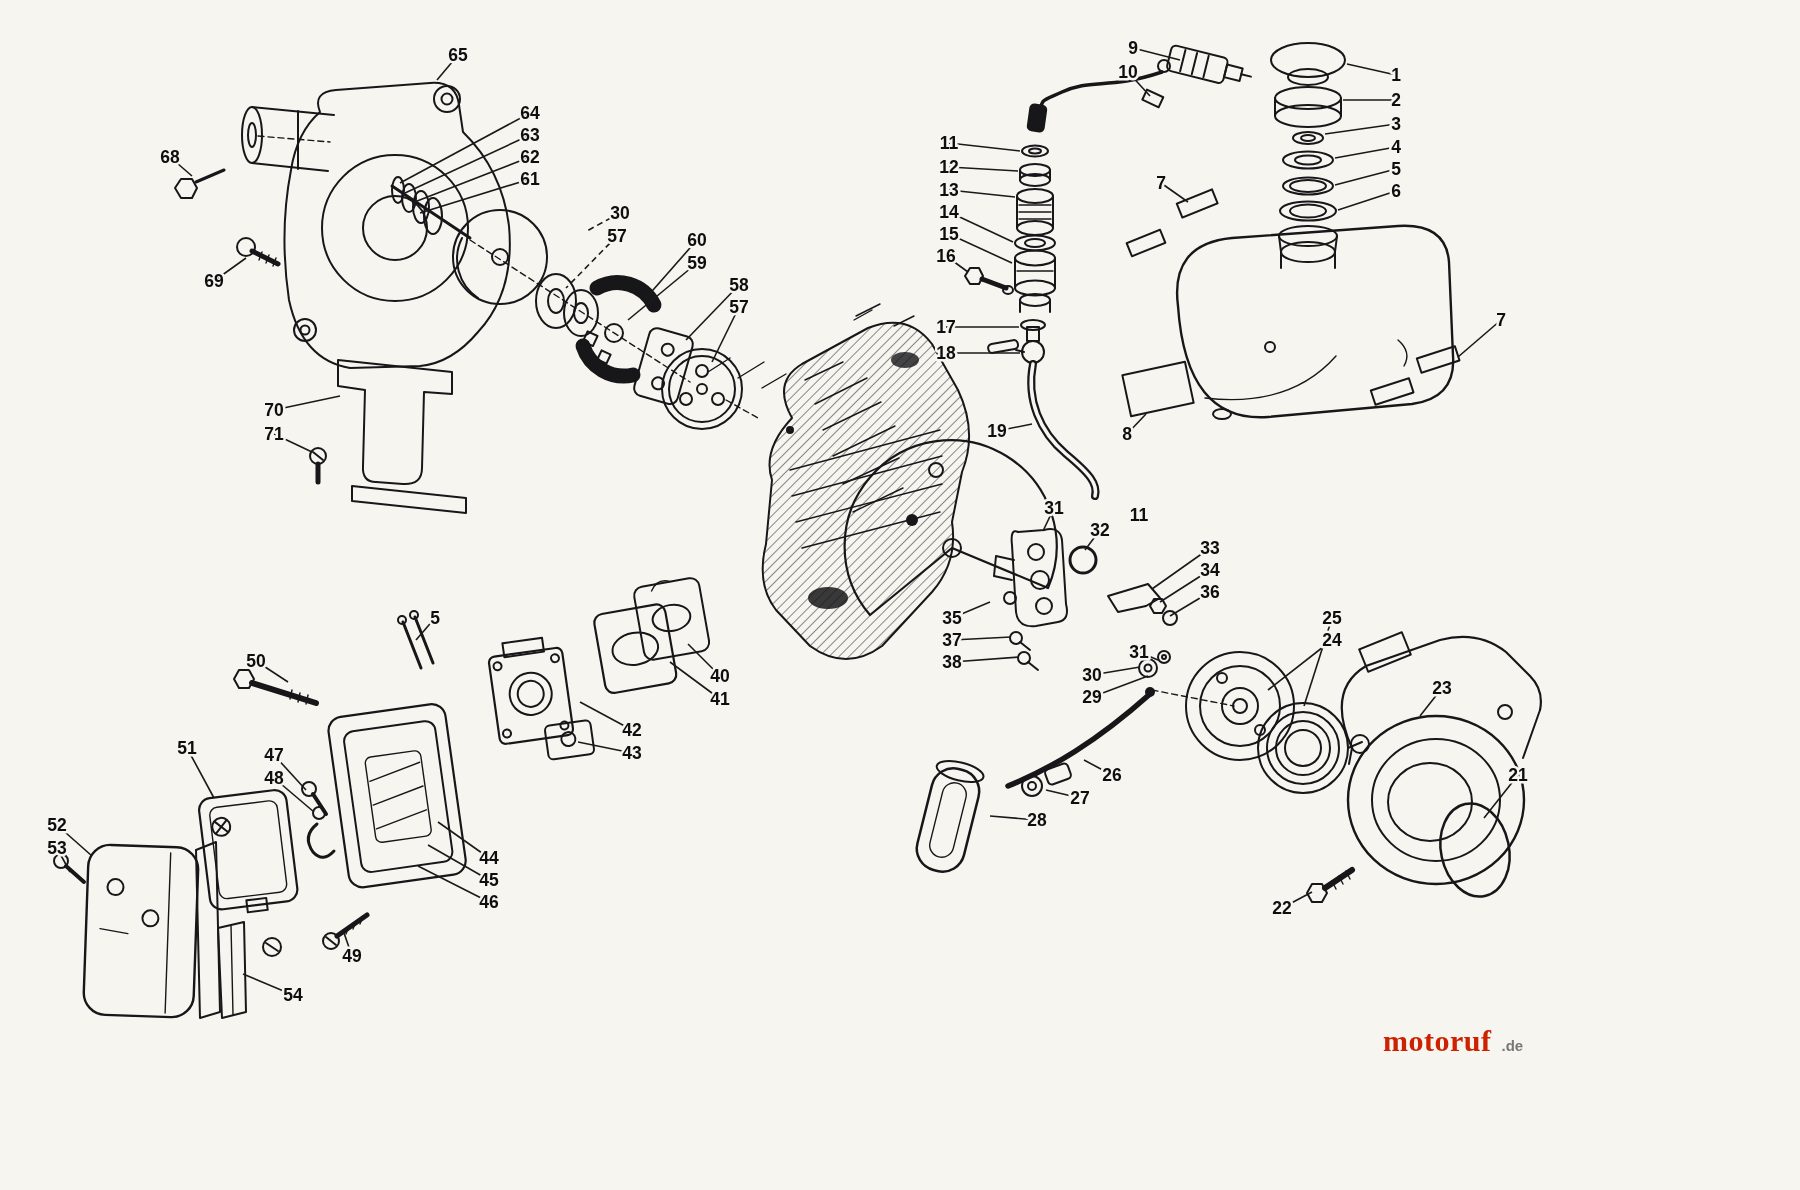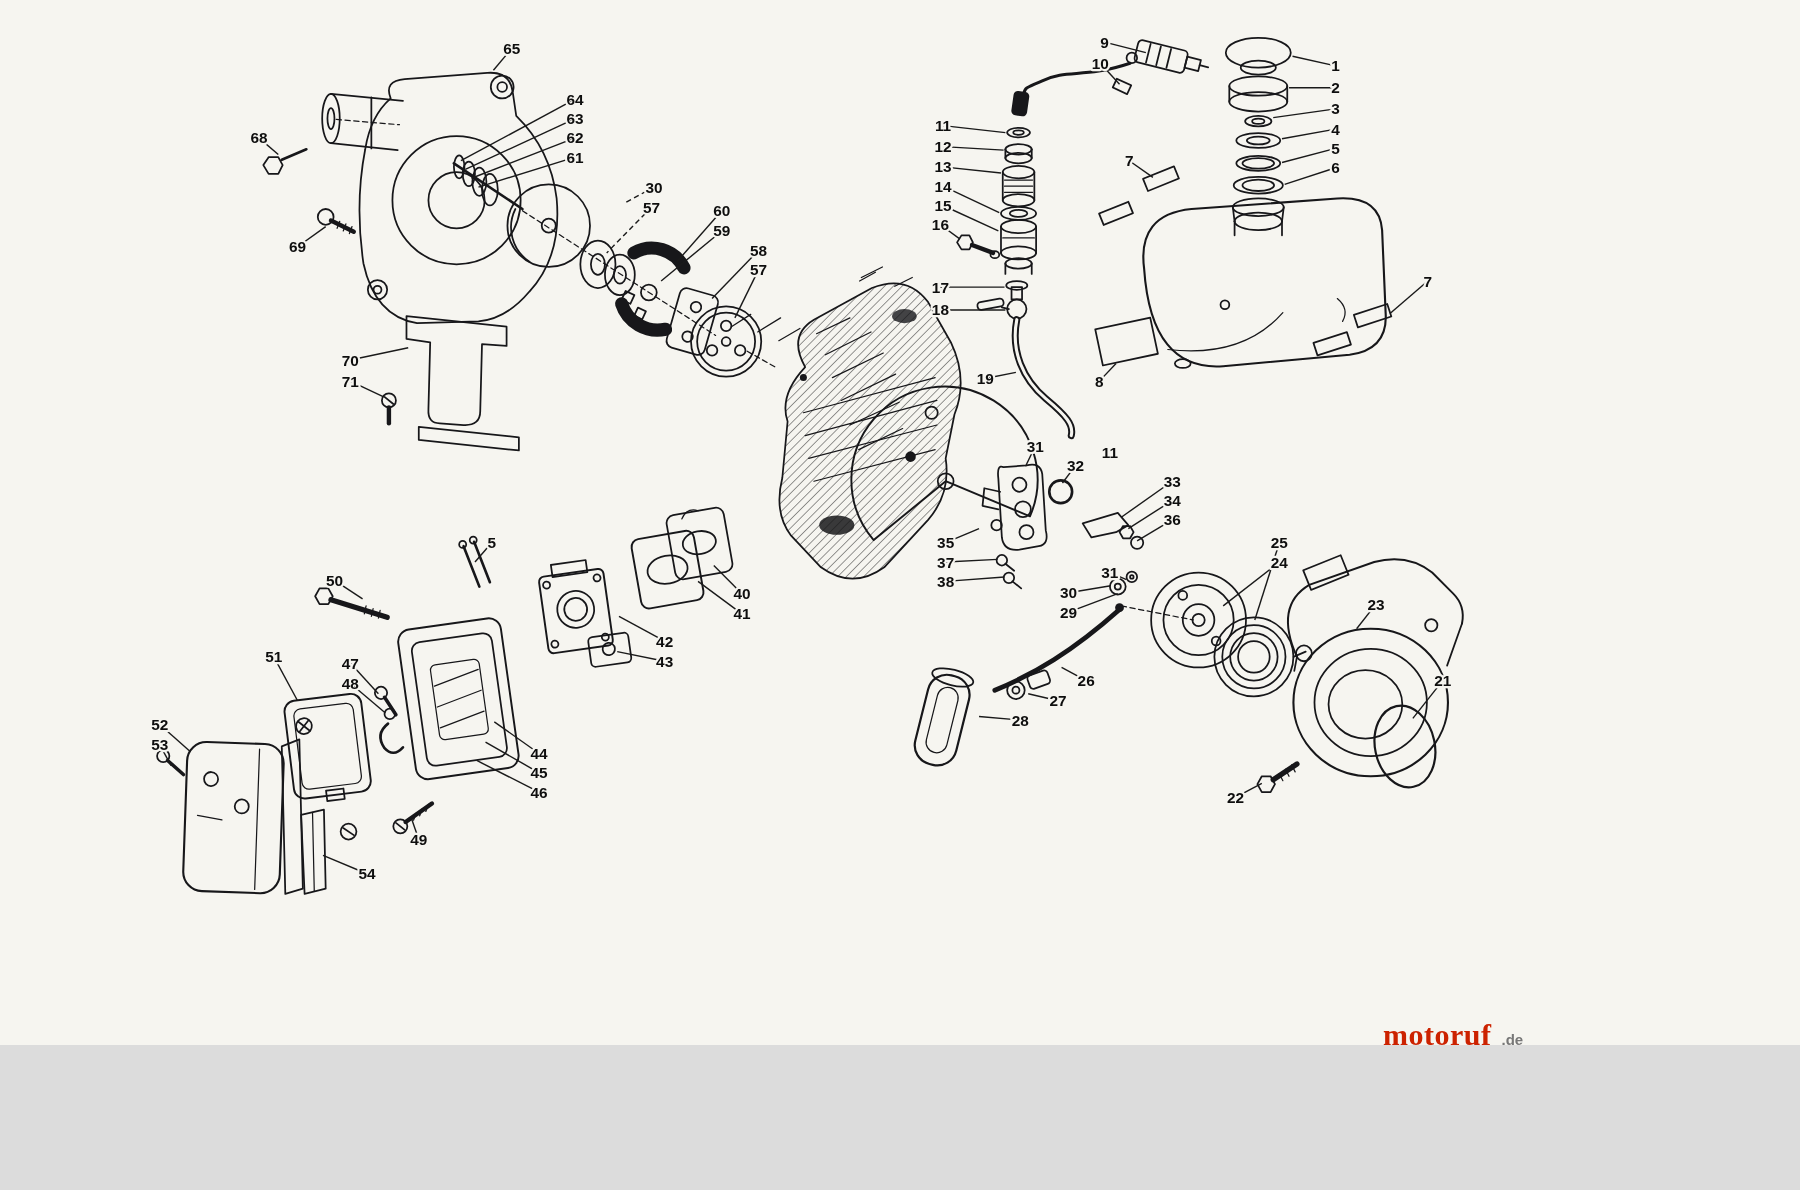--- a/index.html
+++ b/index.html
@@ -1,16 +1,16 @@
 <!DOCTYPE html>
 <html><head>
 <meta charset="utf-8">
 <style>
   html,body{margin:0;padding:0;background:#dcdcdc;}
-  .stage{position:relative;width:1800px;height:1045px;background:#f6f5f0;overflow:hidden;font-family:"Liberation Sans",sans-serif;text-align:right;}
+  .stage{position:relative;width:1800px;height:1190px;background:#f6f5f0;overflow:hidden;font-family:"Liberation Sans",sans-serif;text-align:right;}
   .stage svg{position:absolute;left:0;top:0;width:100%;height:100%;}
   .part{stroke:#17171a;stroke-width:2;fill:none;stroke-linecap:round;stroke-linejoin:round;}
   .thk{stroke-width:3;}
   .thin{stroke-width:1.4;}
   .solid{fill:#17171a;stroke:none;}
   .leader{stroke:#1a1a1a;stroke-width:1.6;}
   .leader.dash{stroke-dasharray:6 4;}
   .dash{stroke-dasharray:6 4;}
   .callout{font:700 17.5px "Liberation Sans",sans-serif;fill:#0e0e0e;text-anchor:middle;dominant-baseline:central;
            paint-order:stroke;stroke:#f6f5f0;stroke-width:5px;stroke-linejoin:round;}
@@ -499,16 +499,16 @@
         <text x="57" y="848" class="callout">53</text>
         <text x="489" y="858" class="callout">44</text>
         <text x="489" y="880" class="callout">45</text>
         <text x="489" y="902" class="callout">46</text>
         <text x="352" y="956" class="callout">49</text>
         <text x="293" y="995" class="callout">54</text>
       </g>
   </svg>
 
   <div class="watermark">
-    <span class="wm-brand" style="color: rgb(204, 34, 0);">motoruf</span>
+    <span class="wm-brand" style="color: rgb(204, 34, 0); margin-top: 6px;">motoruf</span>
     <span class="wm-tld" style="color: rgb(119, 119, 119);">.de</span>
   </div>
 </div>
 
 </body></html>

